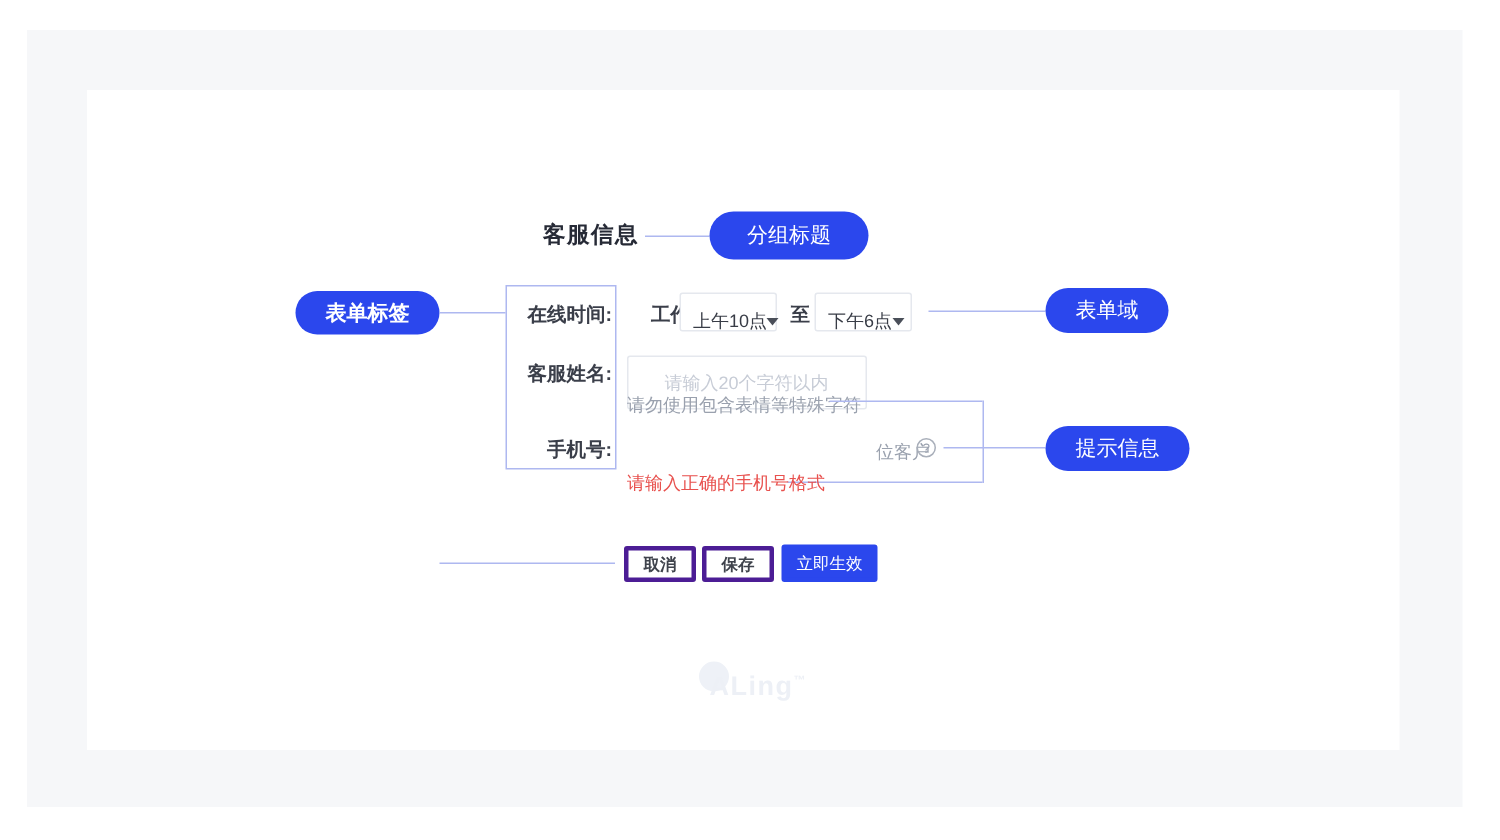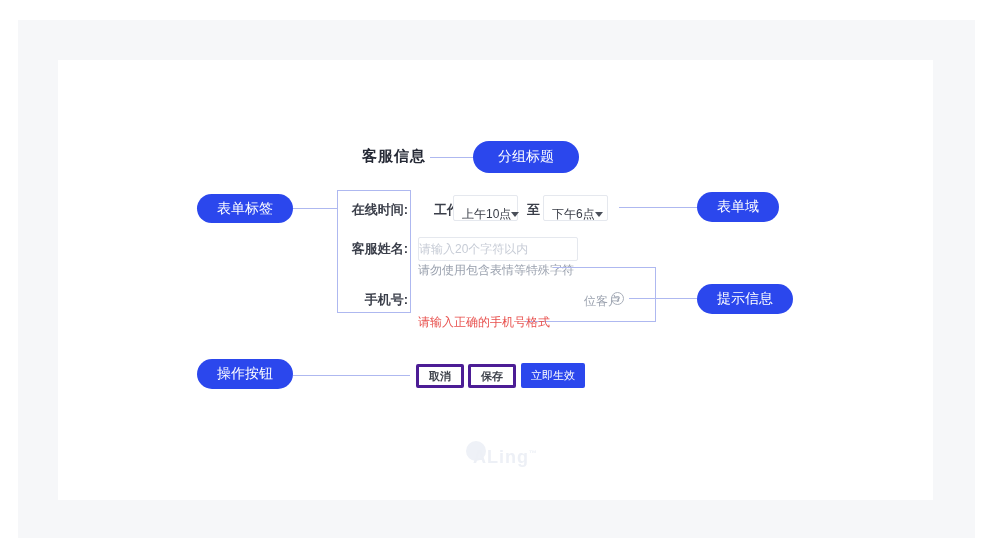--- a/index.html
+++ b/index.html
@@ -25,22 +25,22 @@
           font-weight:600;color:#3a3e49;white-space:nowrap;}
   .ftext{position:absolute;font-size:13px;font-weight:600;color:#3a3e49;white-space:nowrap;}
 
   .select-box{position:absolute;width:65px;height:26px;border:1px solid #e5e8ee;border-radius:2px;
           background:#ffffff;display:flex;align-items:center;justify-content:space-between;
           padding:12px 7px 0 8px;cursor:pointer;}
   .select-box .sel-text{font-size:12px;color:#383c46;white-space:nowrap;}
   .caret{width:0;height:0;border-left:4px solid transparent;border-right:4px solid transparent;
          border-top:5px solid #4a4f59;}
 
-  .text-input{position:absolute;height:24px;border:1px solid #e5e8ee;border-radius:2px;
-         background:#ffffff;font-size:12px;color:#383c46;padding:0 0;outline:none;}
+  .text-input{position:absolute;height:36px;border:1px solid #e5e8ee;border-radius:2px;
+         background:#ffffff;font-size:12px;color:#383c46;padding:0 24px;outline:none;}
   .text-input::placeholder{color:#c7ccd6;}
   .input-error{border-color:#e9928f;}
 
   .hint-text{position:absolute;font-size:12px;color:#9aa1ae;white-space:nowrap;}
   .error-text{position:absolute;font-size:12px;color:#e8514e;white-space:nowrap;}
   .suffix-text{position:absolute;font-size:12px;color:#9aa1ae;white-space:nowrap;}
   .help-circle{position:absolute;width:13px;height:13px;border-radius:50%;border:1px solid #a9afba;
          display:flex;align-items:center;justify-content:center;font-size:9px;color:#9aa1ae;cursor:pointer;}
 
   .btn{position:absolute;display:inline-flex;align-items:center;justify-content:center;
@@ -56,21 +56,21 @@
 <body>
 
 <div class="stage">
   <div class="gray-panel"></div>
   <div class="card"></div>
 
   <div class="abs section-title" style="left:362px;top:147px;">客服信息</div>
   <div class="cline" style="left:430px;top:157px;width:43px;"></div>
   <div class="pill pill-top" style="left:473px;top:141px;">分组标题</div>
 
-  <div class="pill pill-right-aligned" style="top:194px;height:29px;">表单标签</div>
+  <div class="pill pill-right-aligned" style="top:194px;height:29px;font-weight:bold;">表单标签</div>
   <div class="cline" style="left:293px;top:208px;width:44px;"></div>
   <div class="bracket" style="left:337px;top:190px;width:74px;height:123px;"></div>
 
   <div class="flabel" style="top:201px;">在线时间:</div>
   <div class="ftext" style="left:418px;top:201px;margin-left:16px;">工作日</div>
   <div class="select-box" style="left:453px;top:195px;">
     <span class="sel-text">上午10点</span>
     <span class="caret"></span>
   </div>
   <div class="ftext" style="left:527px;top:201px;">至</div>
@@ -89,21 +89,20 @@
   <div class="vline" style="left:655px;top:267px;height:55px;"></div>
   <div class="cline" style="left:525px;top:321px;width:130px;"></div>
   <div class="cline" style="left:629px;top:298px;width:68px;"></div>
   <div class="pill" style="left:697px;top:284px;">提示信息</div>
 
   <div class="flabel" style="top:291px;">手机号:</div>
   <div class="suffix-text" style="left:584px;top:293px;">位客户</div>
   <div class="help-circle" style="left:611px;top:292px;">?</div>
   <div class="error-text" style="left:418px;top:314px;">请输入正确的手机号格式</div>
 
-  <div class="pill pill-right-aligned" style="top:359px;">操作按钮</div>
   <div class="cline" style="left:293px;top:375px;width:117px;"></div>
   <button class="btn" style="left:416px;top:364px;">取消</button>
   <button class="btn" style="left:468px;top:364px;">保存</button>
   <button class="btn btn-primary" style="left:521px;top:363px;">立即生效</button>
 
   <div class="watermark-circle" style="left:466px;top:441px;"></div>
   <div class="watermark-text" style="left:473px;top:447px;">
     <span>ALing</span><sup>™</sup>
   </div>
 </div>

